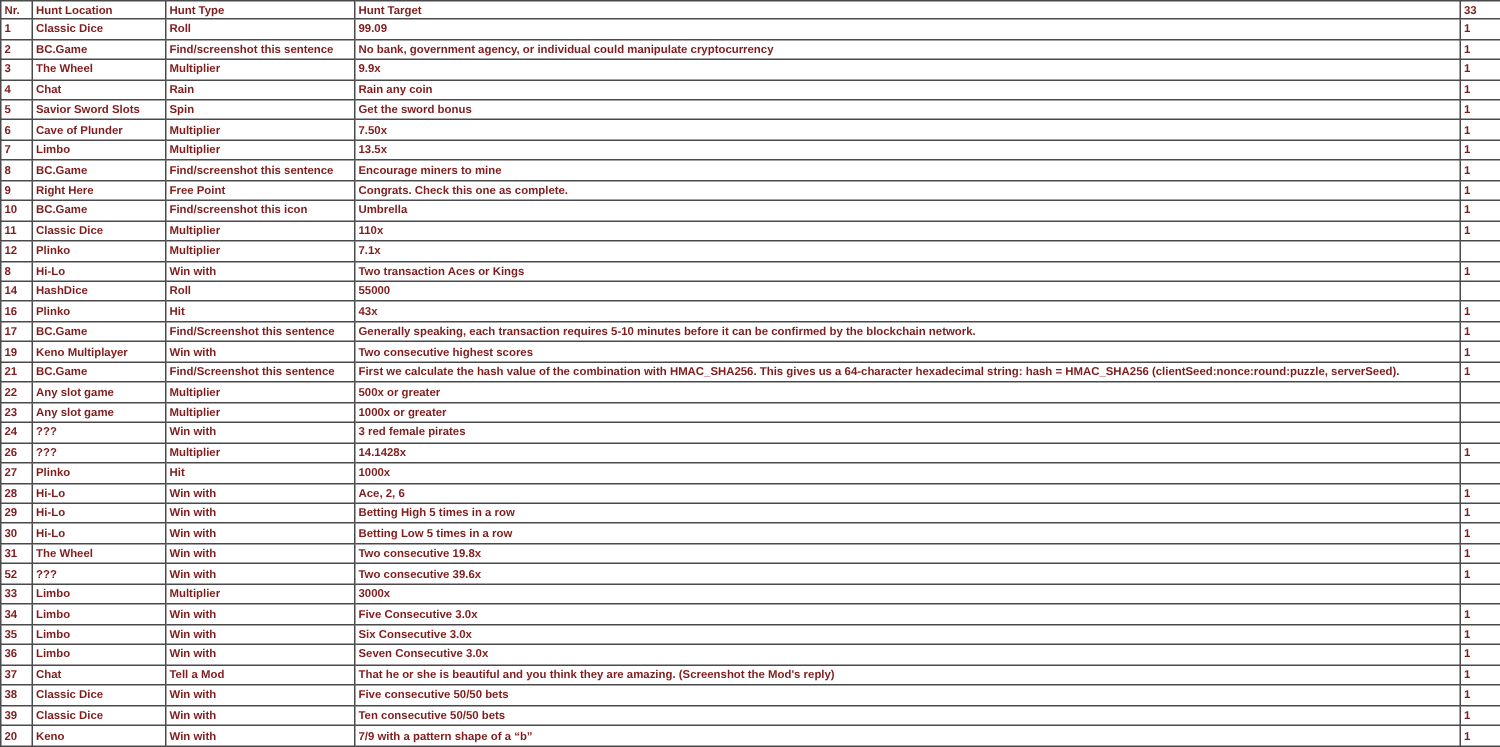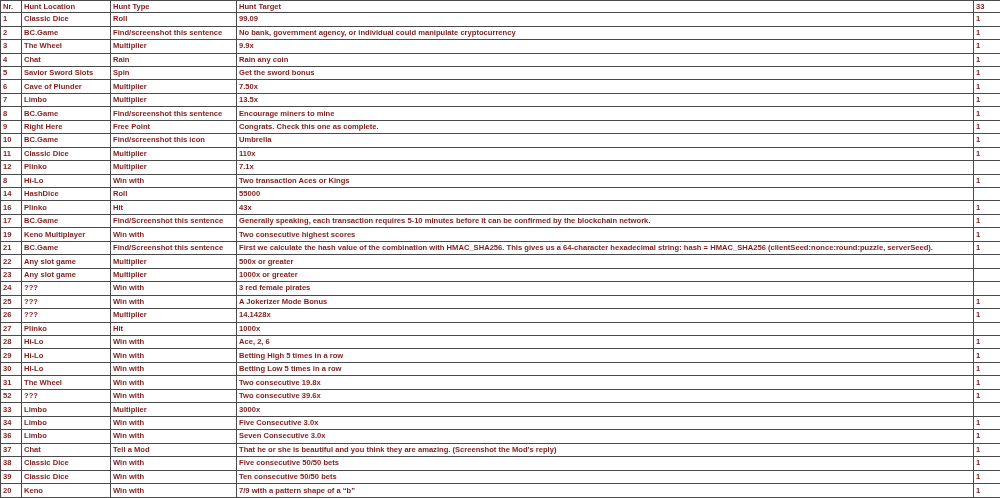--- a/index.html
+++ b/index.html
@@ -198,27 +198,20 @@
         <td class="count-cell"></td>
       </tr>
       <tr>
         <td class="nr-cell">24</td>
         <td class="loc-cell">???</td>
         <td class="type-cell">Win with</td>
         <td class="target-cell">3 red female pirates</td>
         <td class="count-cell"></td>
       </tr>
       <tr>
-        <td class="nr-cell">25</td>
-        <td class="loc-cell">???</td>
-        <td class="type-cell">Win with</td>
-        <td class="target-cell">A Jokerizer Mode Bonus</td>
-        <td class="count-cell">1</td>
-      </tr>
-      <tr>
         <td class="nr-cell">26</td>
         <td class="loc-cell">???</td>
         <td class="type-cell">Multiplier</td>
         <td class="target-cell">14.1428x</td>
         <td class="count-cell">1</td>
       </tr>
       <tr>
         <td class="nr-cell">27</td>
         <td class="loc-cell">Plinko</td>
         <td class="type-cell">Hit</td>
@@ -268,20 +261,27 @@
         <td class="count-cell"></td>
       </tr>
       <tr>
         <td class="nr-cell">34</td>
         <td class="loc-cell">Limbo</td>
         <td class="type-cell">Win with</td>
         <td class="target-cell">Five Consecutive 3.0x</td>
         <td class="count-cell">1</td>
       </tr>
       <tr>
+        <td class="nr-cell">35</td>
+        <td class="loc-cell">Limbo</td>
+        <td class="type-cell">Win with</td>
+        <td class="target-cell">Six Consecutive 3.0x</td>
+        <td class="count-cell">1</td>
+      </tr>
+      <tr>
         <td class="nr-cell">36</td>
         <td class="loc-cell">Limbo</td>
         <td class="type-cell">Win with</td>
         <td class="target-cell">Seven Consecutive 3.0x</td>
         <td class="count-cell">1</td>
       </tr>
       <tr>
         <td class="nr-cell">37</td>
         <td class="loc-cell">Chat</td>
         <td class="type-cell">Tell a Mod</td>

